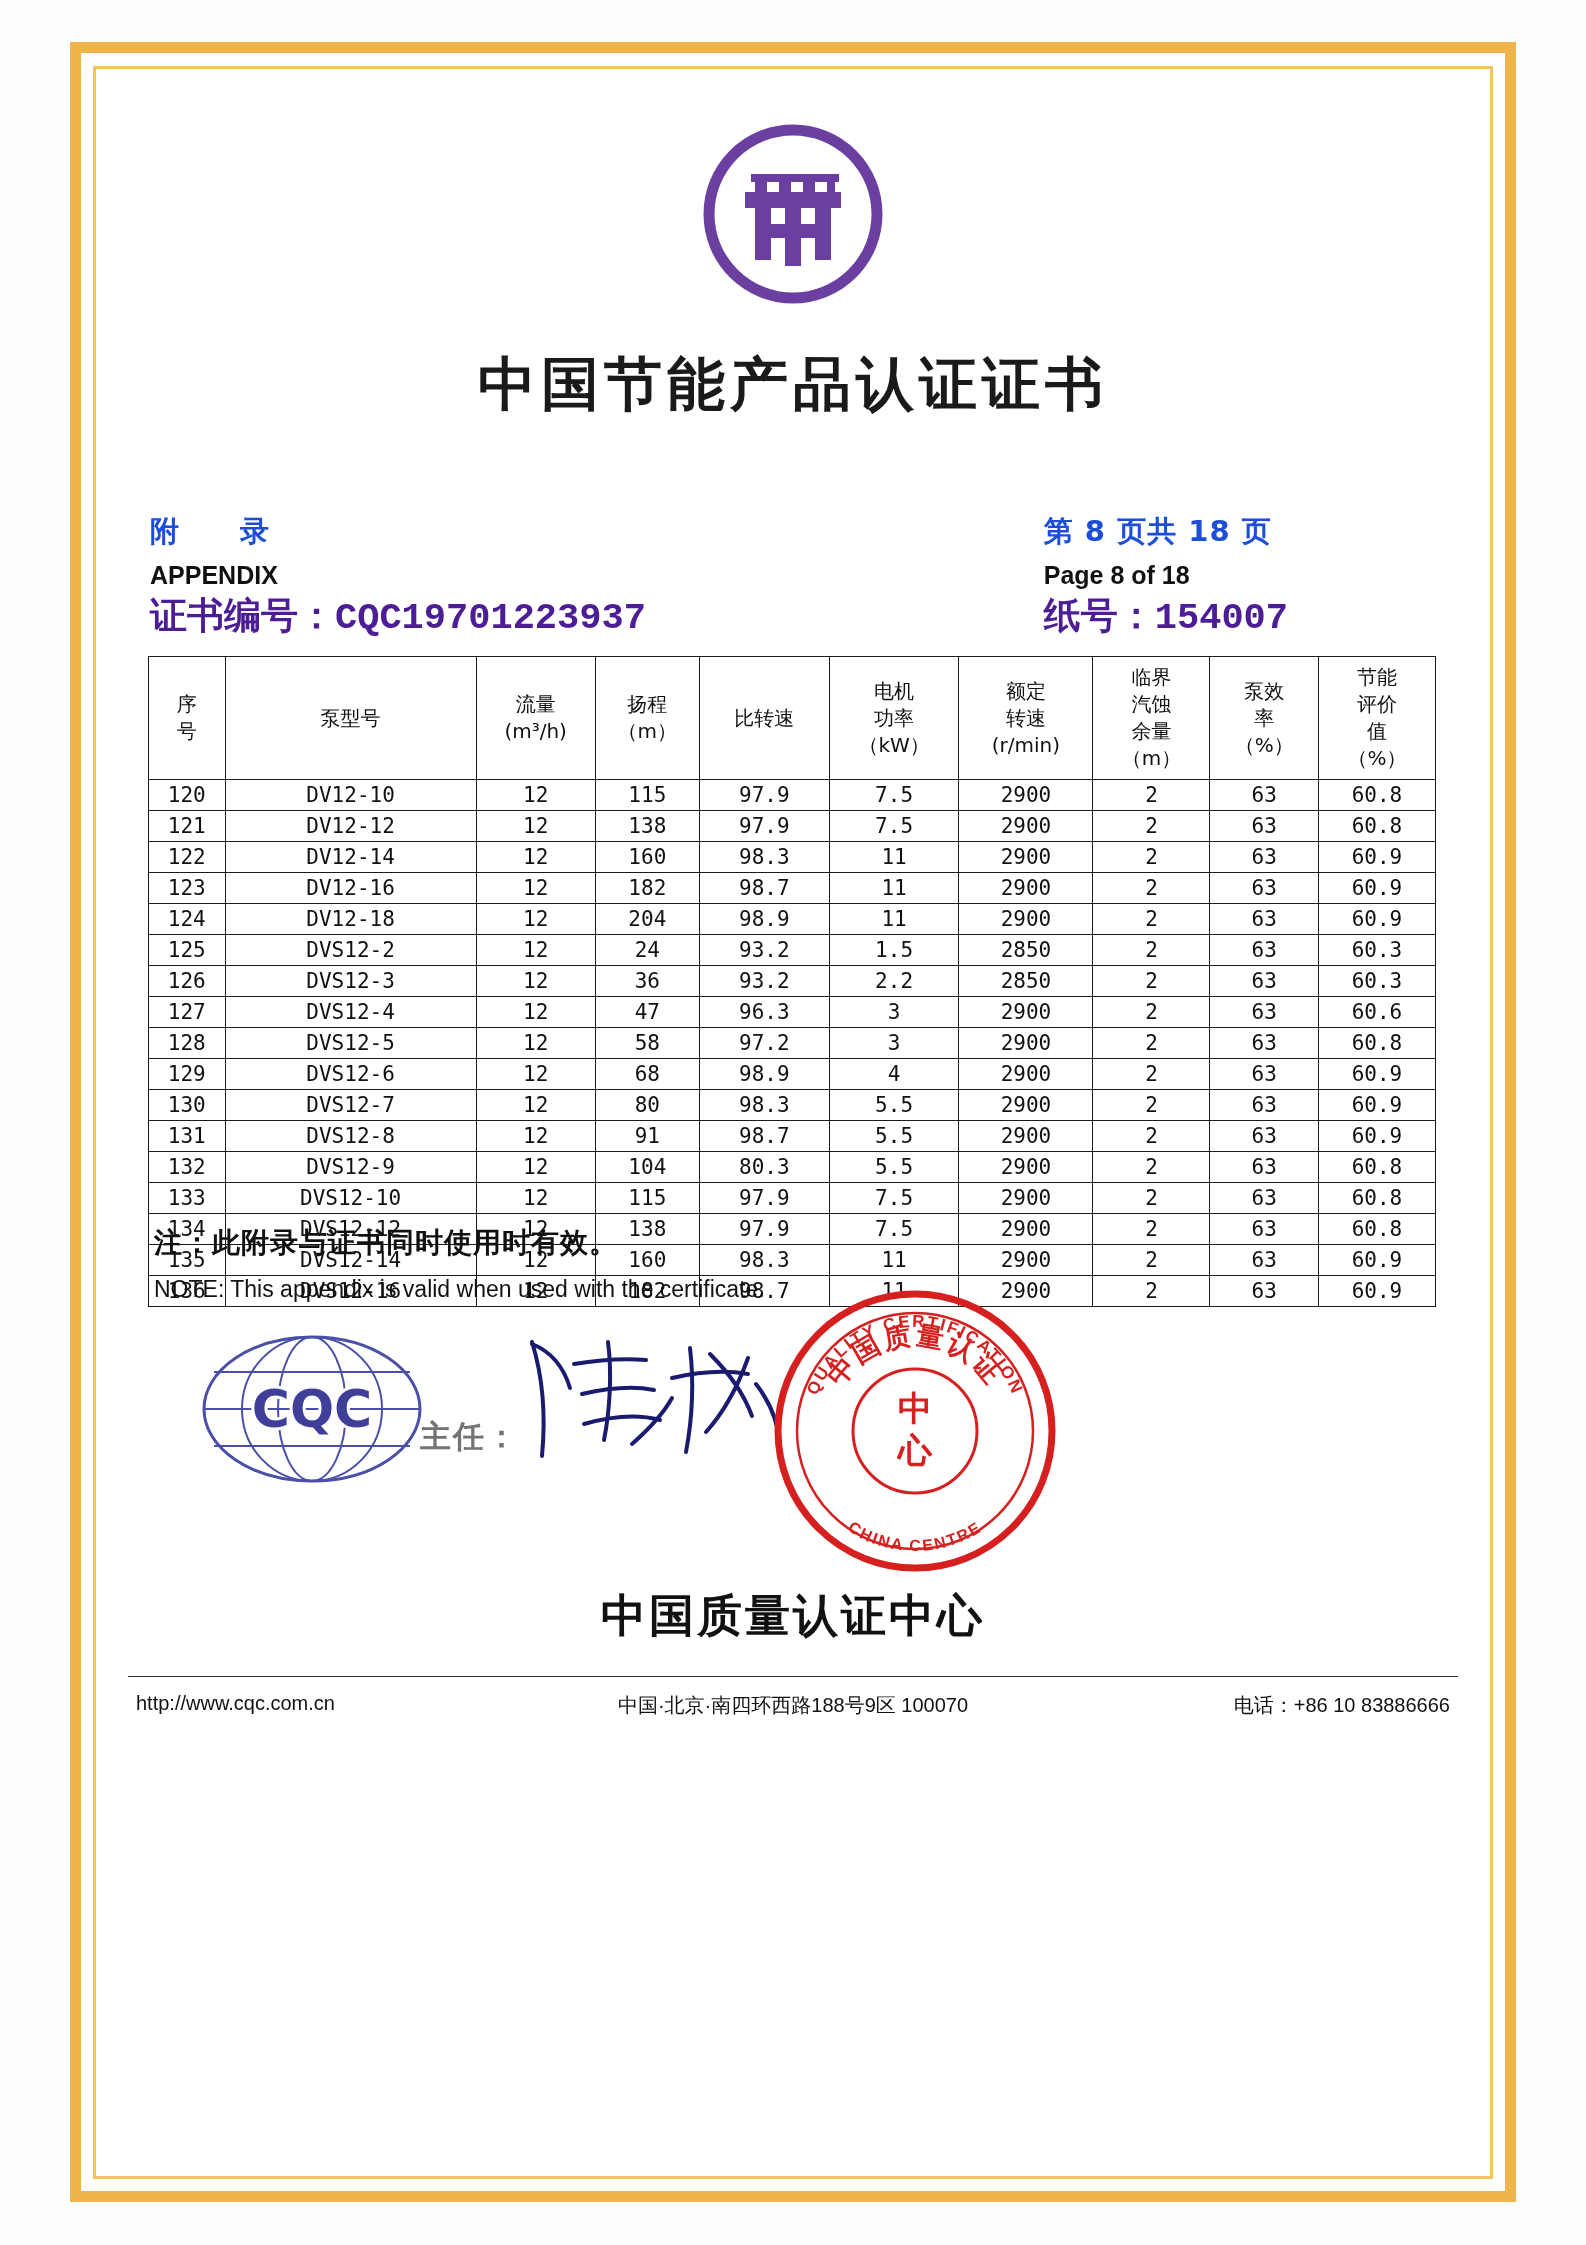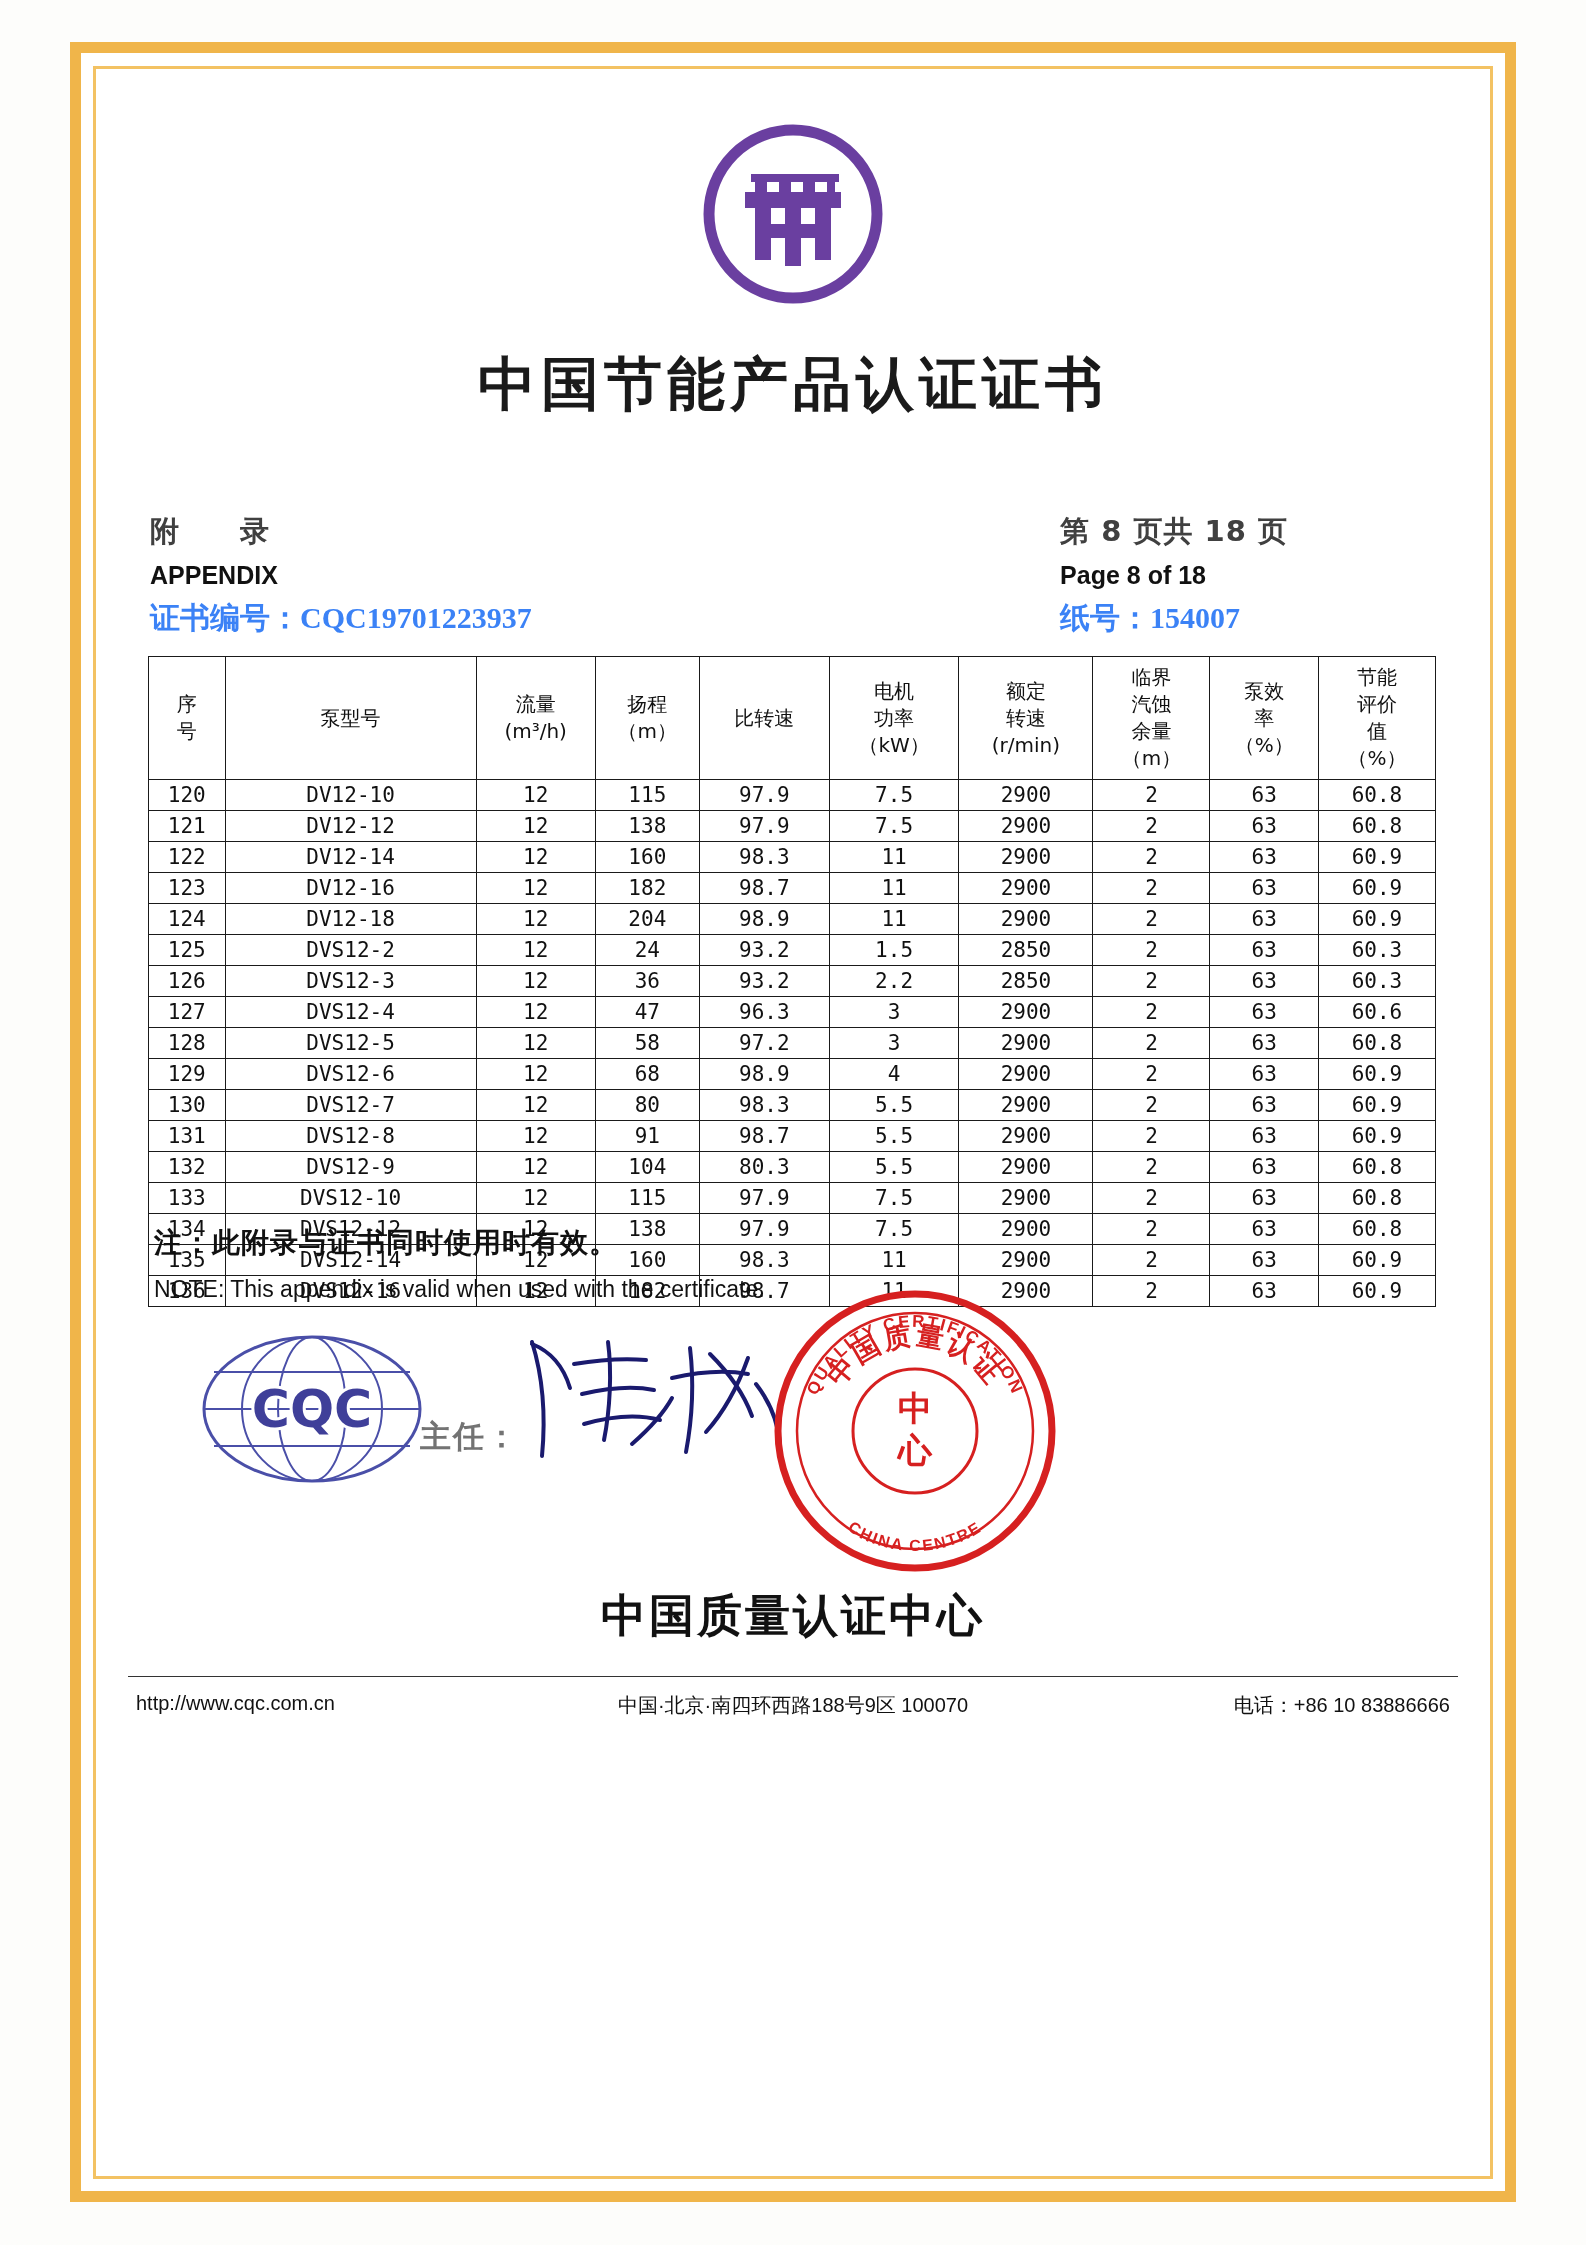--- a/index.html
+++ b/index.html
@@ -88,40 +88,40 @@
   .hdr-right {
     position: absolute;
     right: 178px;
     top: 0;
     text-align: left;
   }
   .row-cn {
     font-family: "DejaVu Sans", sans-serif;
     font-size: 29px;
     font-weight: bold;
-    color: #404040;
+    color: #1d4ed8;
     letter-spacing: 1px;
     height: 46px;
     line-height: 46px;
     white-space: nowrap;
   }
   .row-en {
     font-family: "Liberation Sans", sans-serif;
     font-size: 25px;
     font-weight: bold;
     color: #111;
     height: 42px;
     line-height: 42px;
     white-space: nowrap;
   }
   .row-cert {
-    font-family: Liberation Serif, serif;
-    font-size: 30px;
+    font-family: Liberation Mono, monospace;
+    font-size: 37px;
     font-weight: bold;
-    color: #3b82f6;
+    color: #4c1d95;
     height: 44px;
     line-height: 44px;
     white-space: nowrap;
   }
 
   
   .tbl-wrap {
     position: absolute;
     top: 560px;
     left: 28px;

